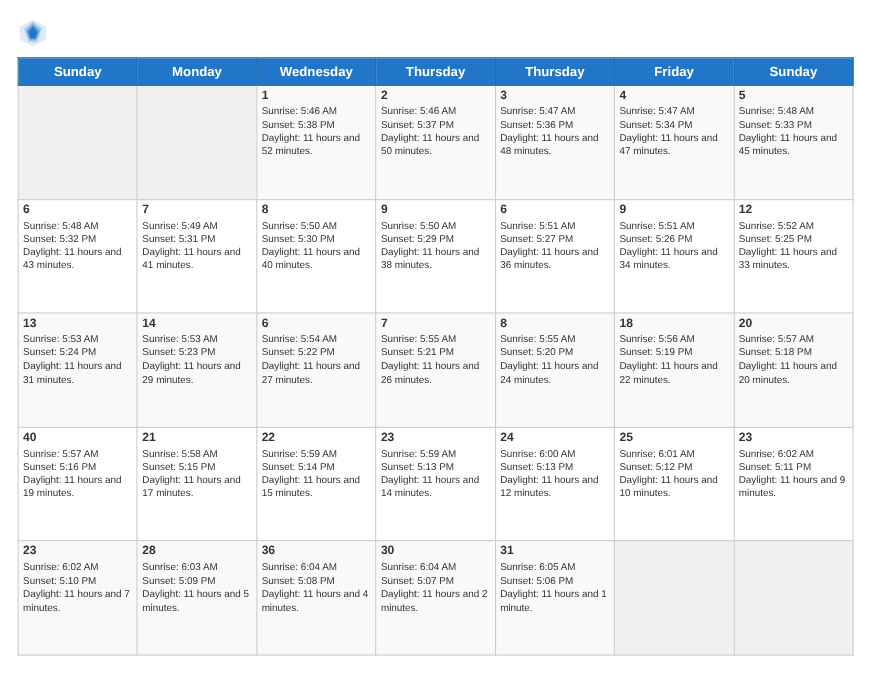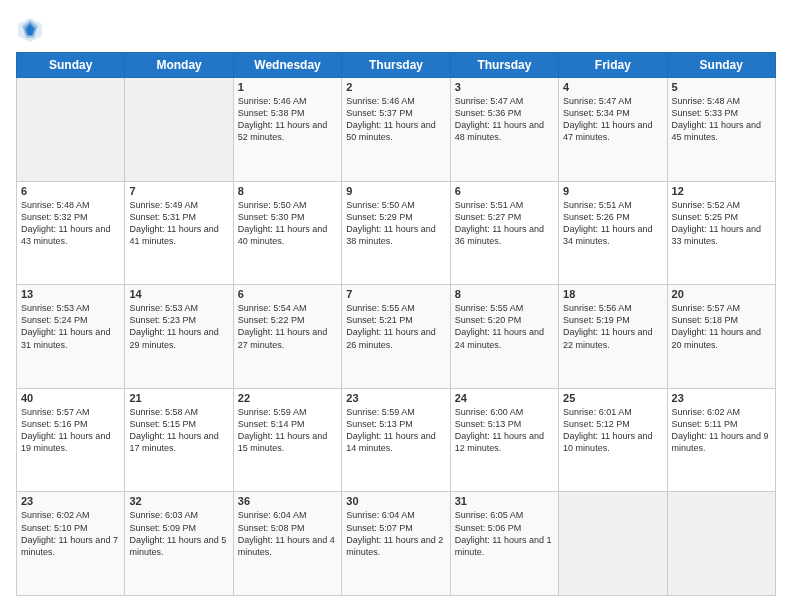--- a/index.html
+++ b/index.html
@@ -253,21 +253,21 @@
             <span class="day-number">23</span>
             <div class="cell-text">Sunrise: 6:02 AM<br>Sunset: 5:11 PM<br>Daylight: 11 hours and 9 minutes.</div>
           </td>
         </tr>
         <tr>
           <td>
             <span class="day-number">23</span>
             <div class="cell-text">Sunrise: 6:02 AM<br>Sunset: 5:10 PM<br>Daylight: 11 hours and 7 minutes.</div>
           </td>
           <td>
-            <span class="day-number">32</span>
+            <span class="day-number">28</span>
             <div class="cell-text">Sunrise: 6:03 AM<br>Sunset: 5:09 PM<br>Daylight: 11 hours and 5 minutes.</div>
           </td>
           <td>
             <span class="day-number">36</span>
             <div class="cell-text">Sunrise: 6:04 AM<br>Sunset: 5:08 PM<br>Daylight: 11 hours and 4 minutes.</div>
           </td>
           <td>
             <span class="day-number">30</span>
             <div class="cell-text">Sunrise: 6:04 AM<br>Sunset: 5:07 PM<br>Daylight: 11 hours and 2 minutes.</div>
           </td>

